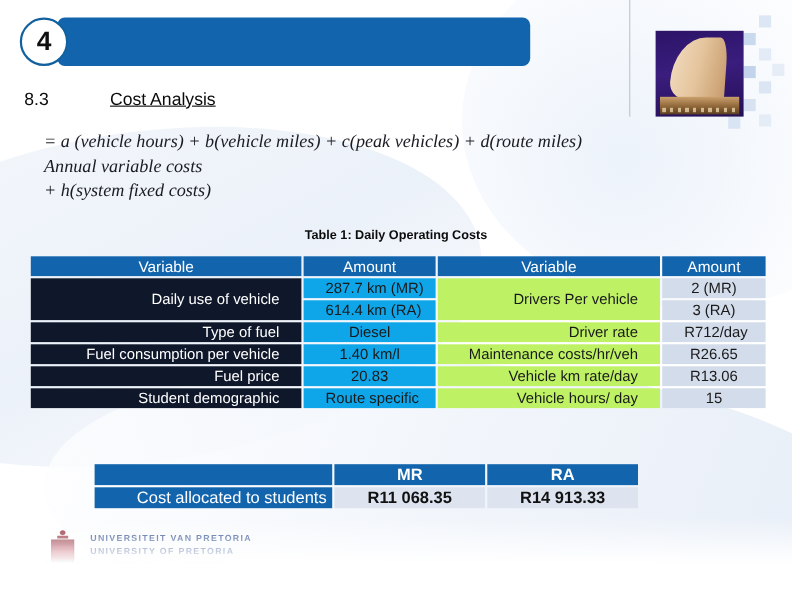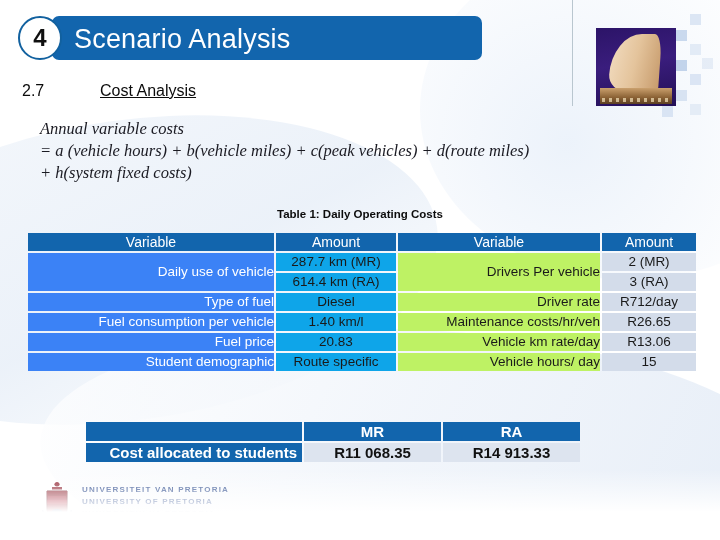--- a/index.html
+++ b/index.html
@@ -160,36 +160,36 @@
     position: absolute;
     left: 26px;
     top: 231px;
     width: 666px;
     border-collapse: separate;
     border-spacing: 2px 2px;
     table-layout: fixed;
     font-size: 13.5px;
   }
   #main-table td, #main-table th {
-    padding: 0 0;
+    padding: 0 20px;
     height: 18px;
     line-height: 18px;
     font-weight: normal;
     overflow: hidden;
     white-space: nowrap;
   }
   .hdr {
     background: #1265ad;
     color: #ffffff;
     text-align: center;
     font-weight: bold;
     font-size: 14px;
   }
   .lbl-blue {
-    background: #3b82f6;
+    background: #0f172a;
     color: #ffffff;
     text-align: right;
     font-weight: bold;
   }
   .lbl-grey {
     background: #bef264;
     color: #1a1a1a;
     text-align: right;
   }
   .val {
@@ -225,21 +225,21 @@
   .sum-hdr {
     background: #1265ad;
     color: #ffffff;
     text-align: center;
     font-weight: bold;
   }
   .sum-lbl {
     background: #1265ad;
     color: #ffffff;
     text-align: right;
-    font-weight: bold;
+    font-weight: normal;
   }
   .sum-val {
     background: #dde4ef;
     color: #111111;
     text-align: center;
     font-weight: bold;
   }
 
   
   #building-photo {
@@ -344,29 +344,28 @@
   </div>
 
   <div id="building-photo">
     <div class="roof"></div>
     <div class="base"></div>
     <div class="base-lights"></div>
   </div>
 
   <div id="title-bar"></div>
   <div id="chapter-badge">4</div>
-  <div id="title-text">Scenario Analysis</div>
 
   <div id="subheading">
-    <span class="num">2.7</span><span class="ttl">Cost Analysis</span>
+    <span class="num">8.3</span><span class="ttl">Cost Analysis</span>
   </div>
 
   <div id="formula">
+    <div class="ln">= a (vehicle hours) + b(vehicle miles) + c(peak vehicles) + d(route miles)</div>
     <div class="ln">Annual variable costs</div>
-    <div class="ln">= a (vehicle hours) + b(vehicle miles) + c(peak vehicles) + d(route miles)</div>
     <div class="ln">+ h(system fixed costs)</div>
   </div>
 
   <div id="table-caption">Table 1: Daily Operating Costs</div>
 
   <table id="main-table">
     <colgroup>
       <col style="width:246px">
       <col style="width:120px">
       <col style="width:202px">

